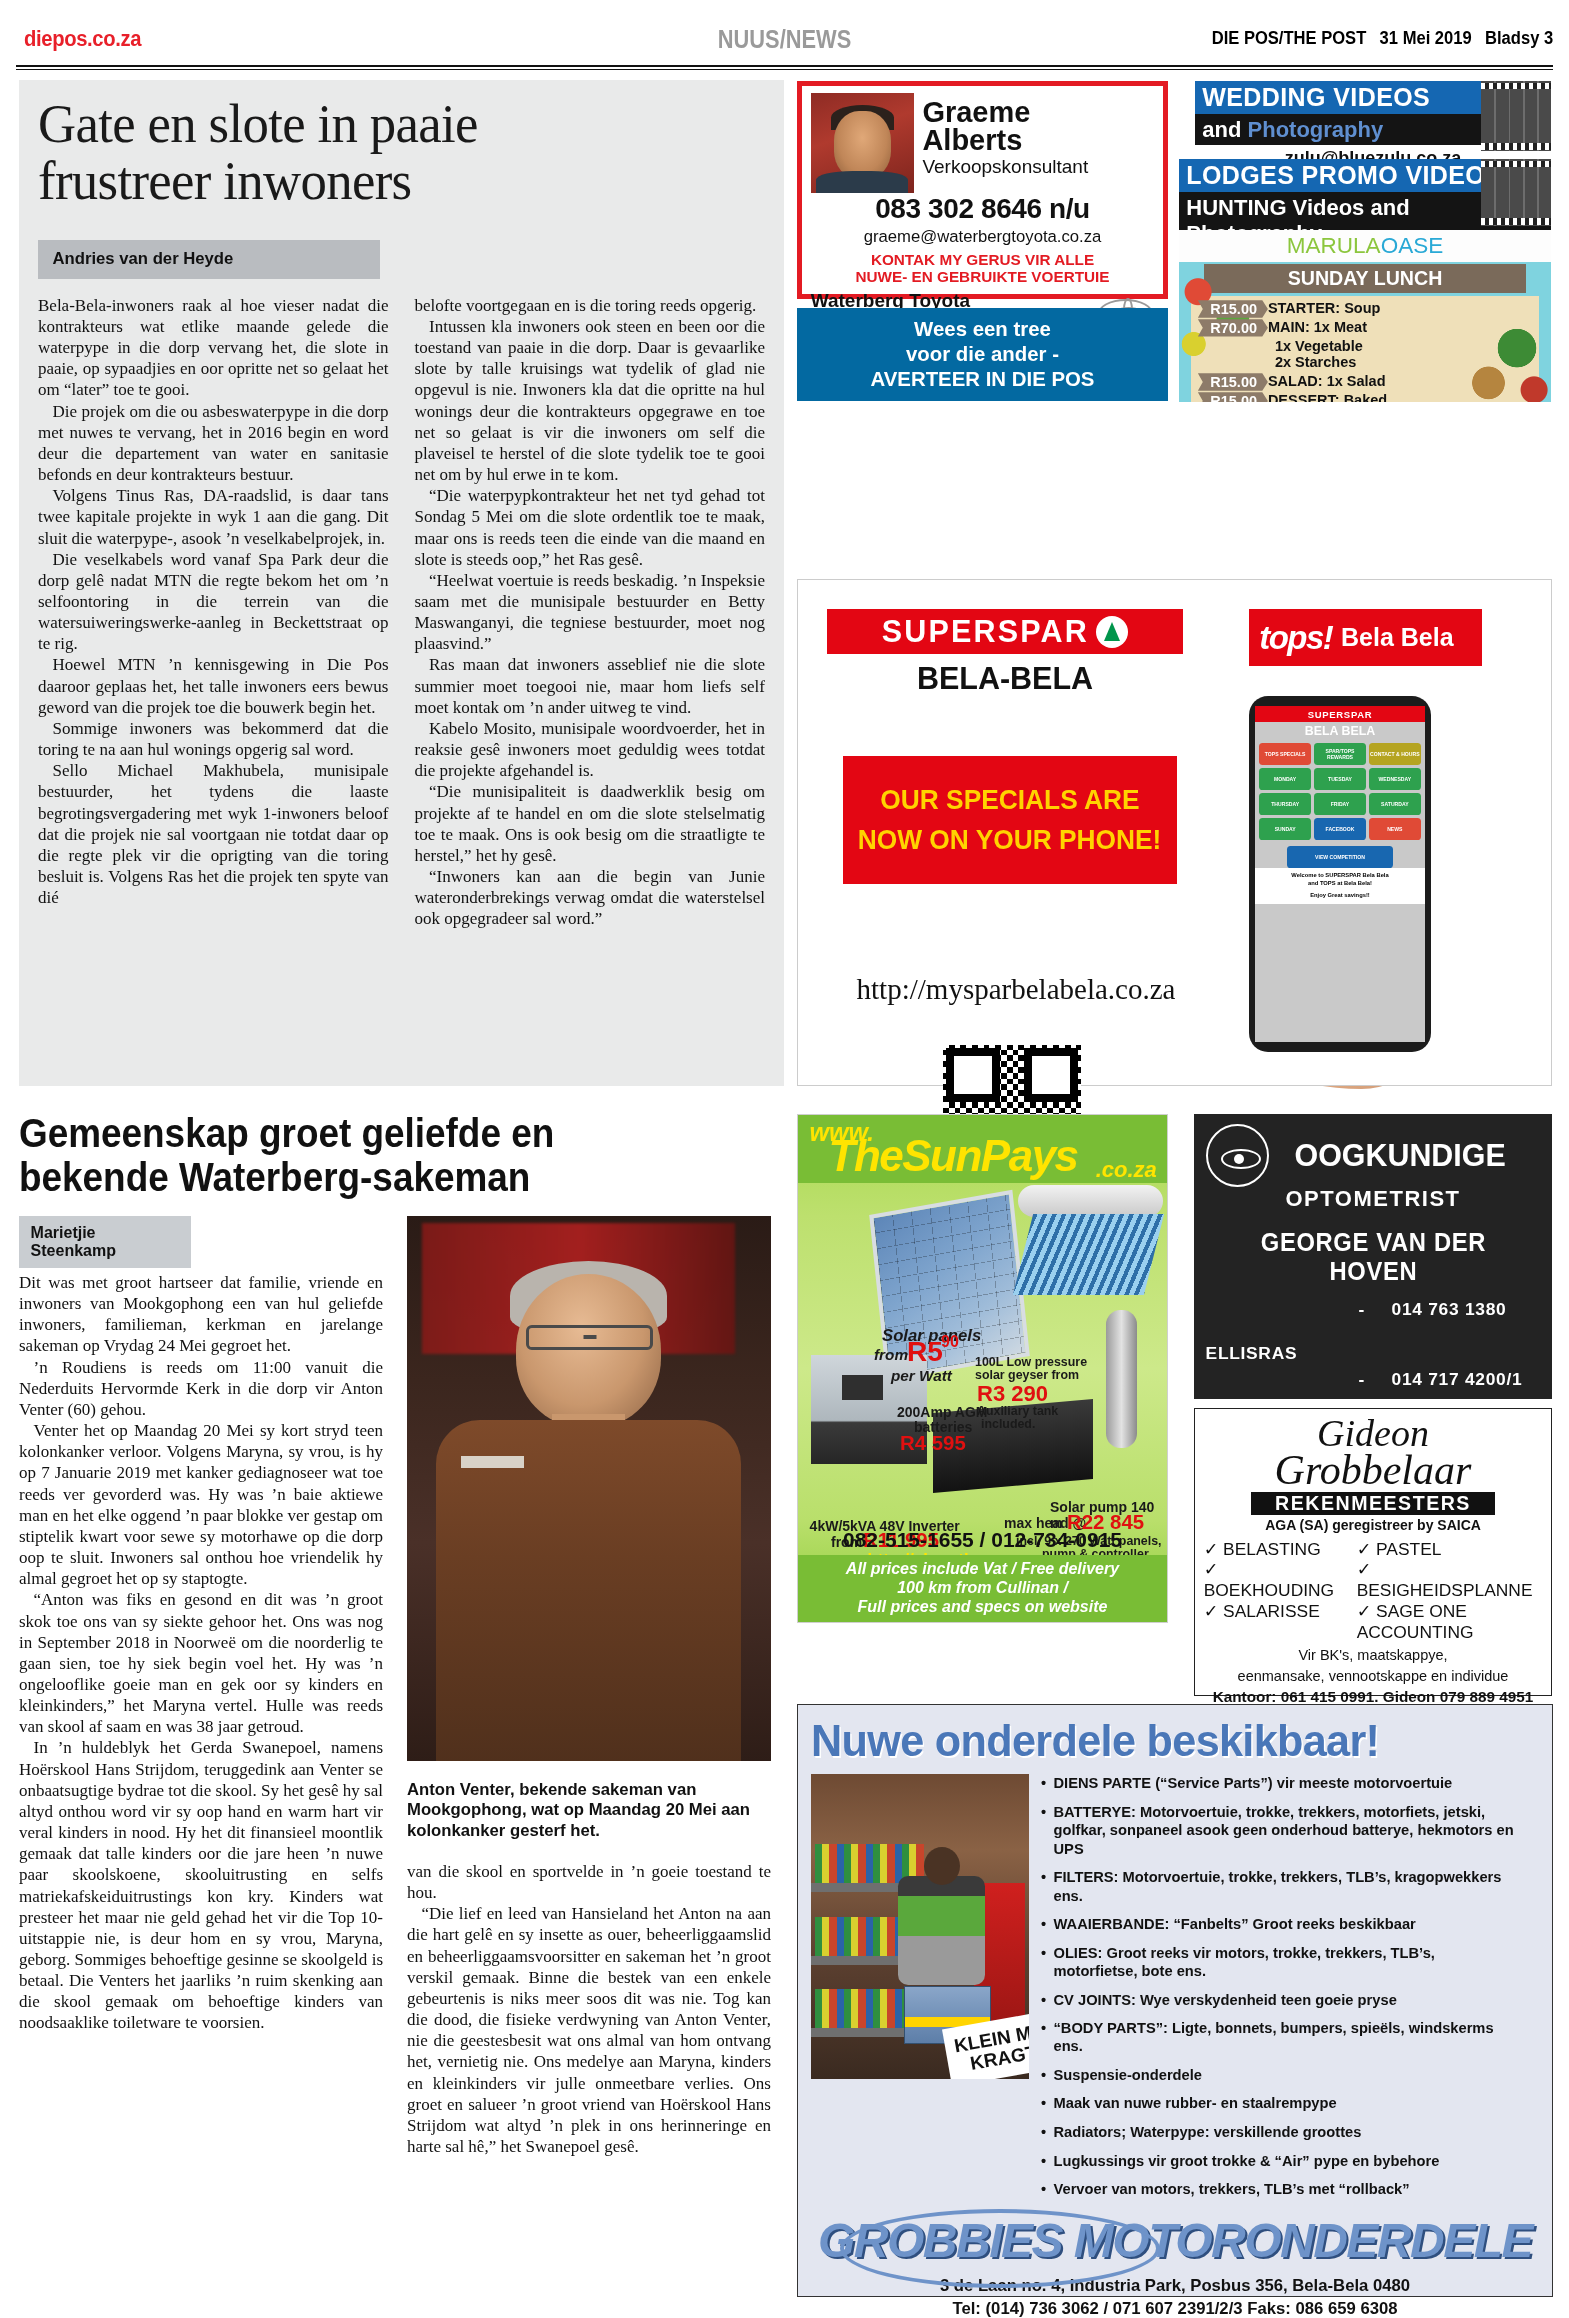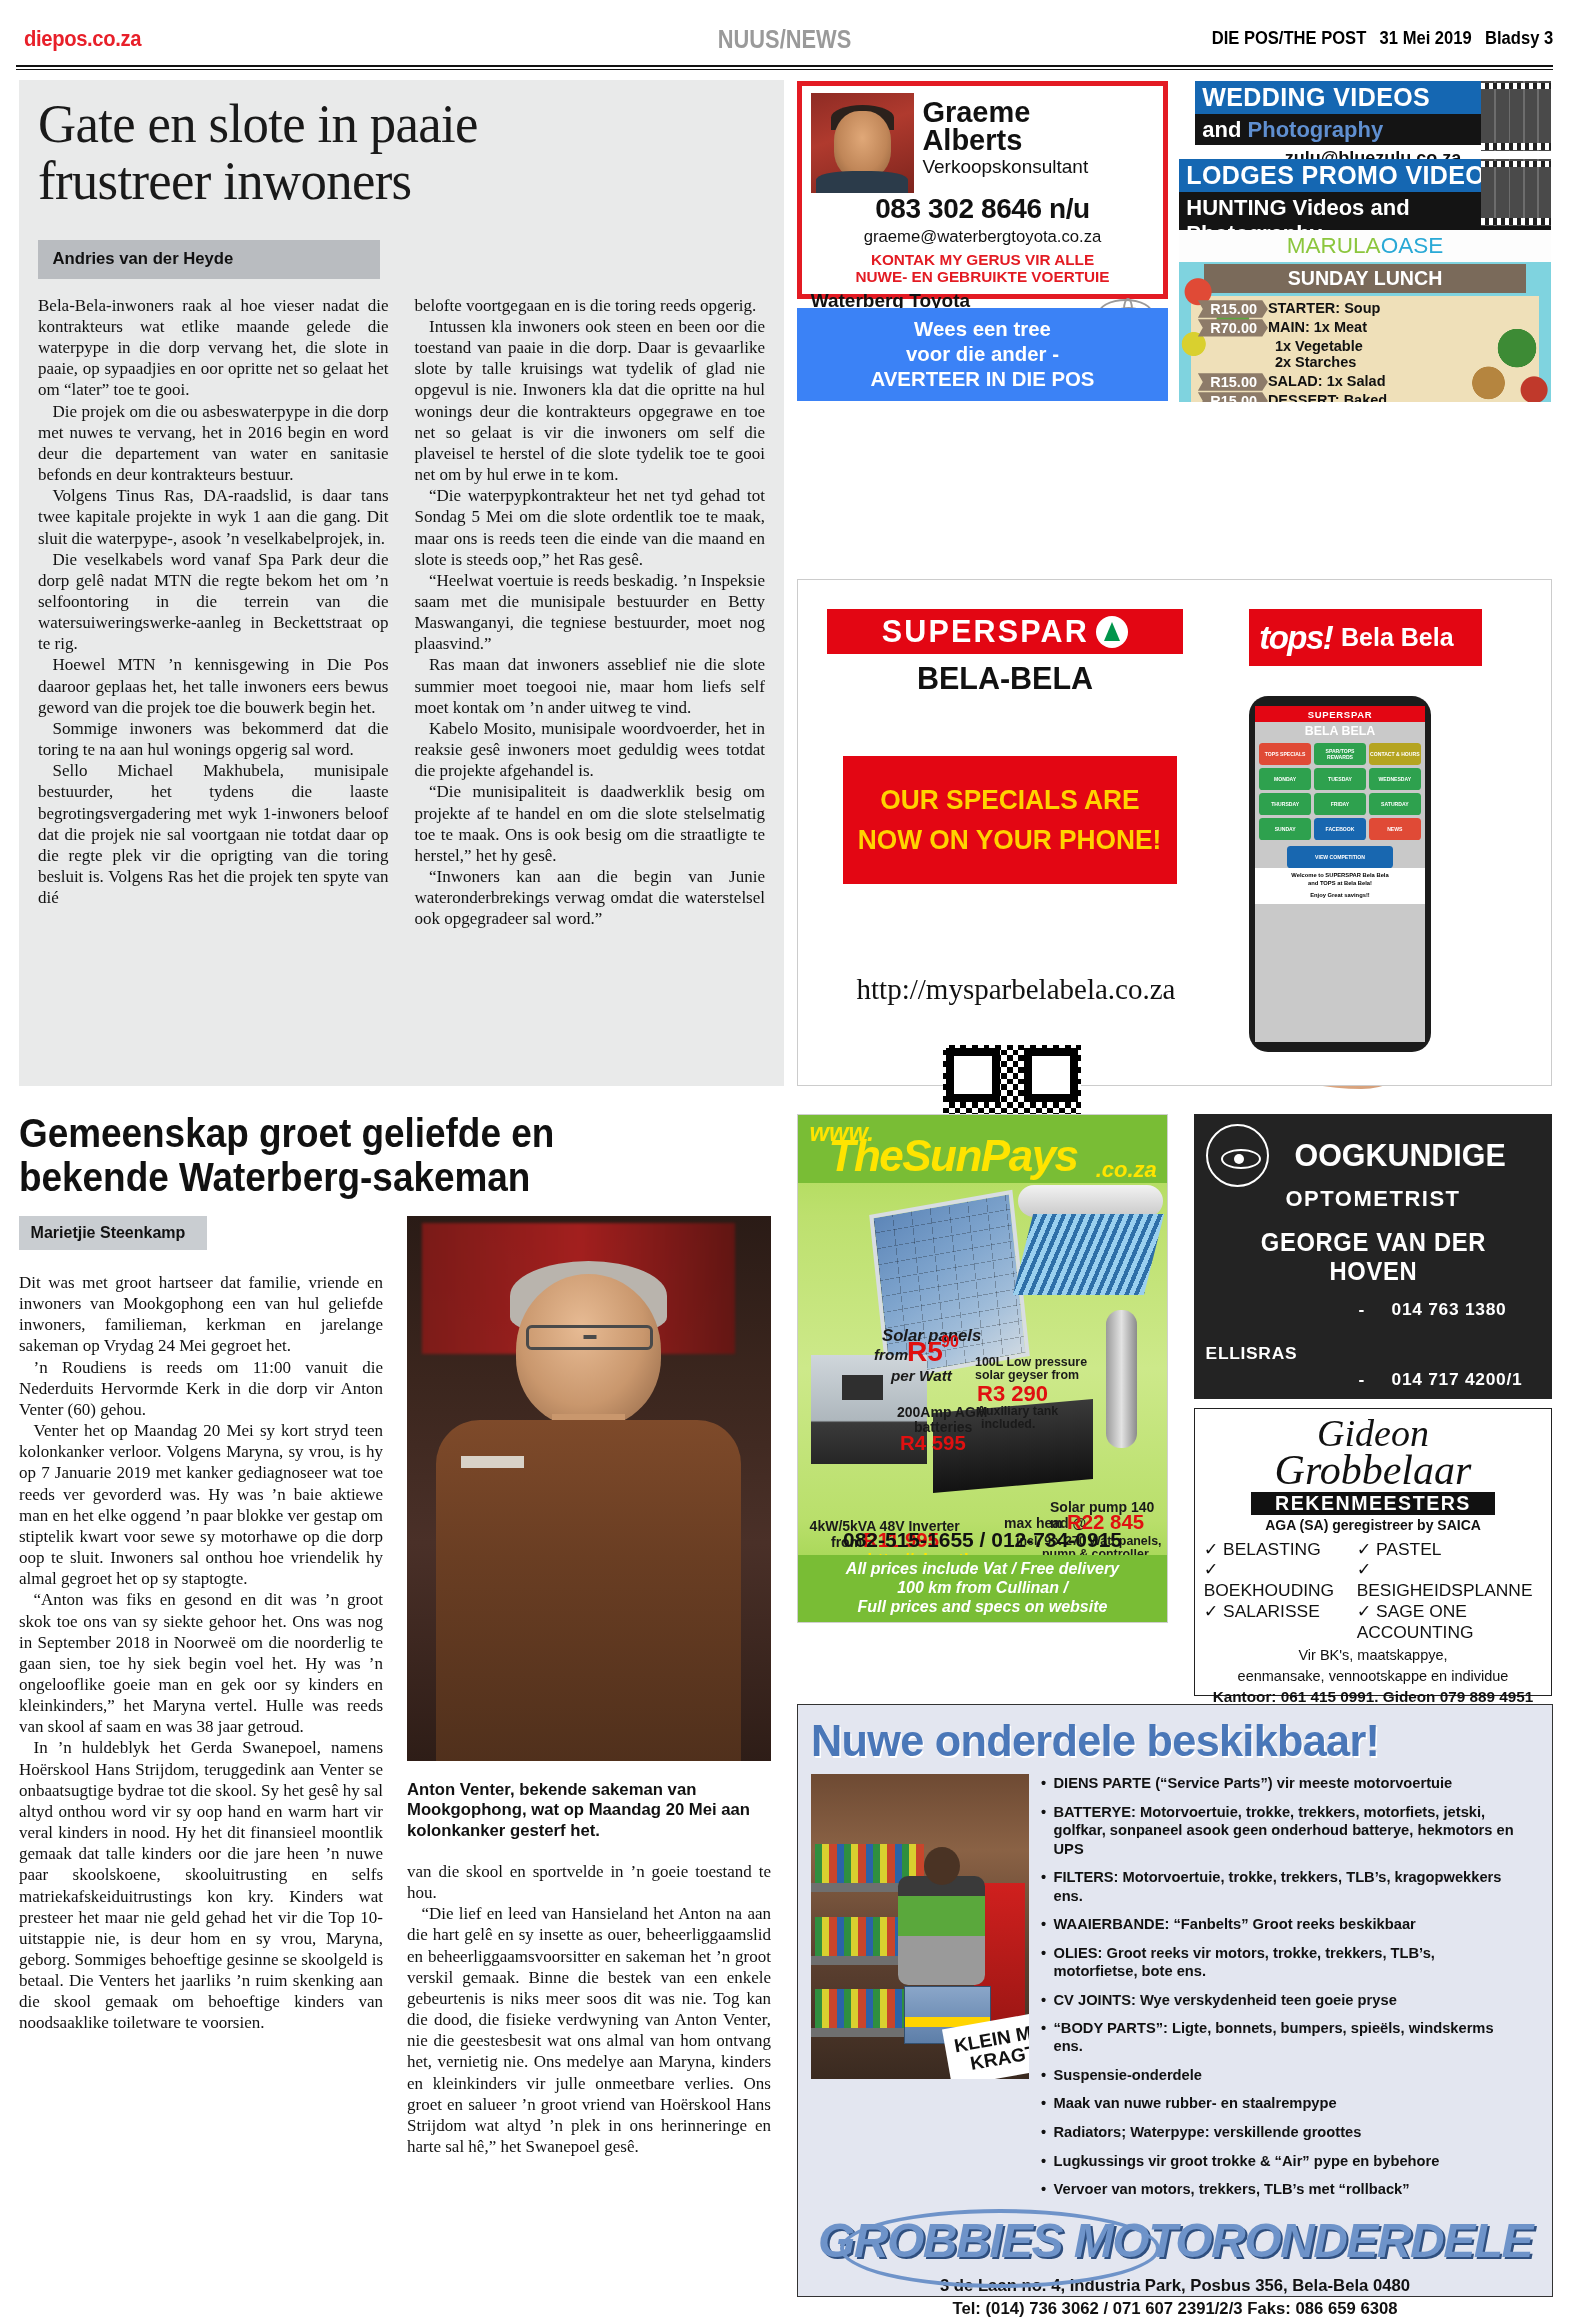--- a/index.html
+++ b/index.html
@@ -97,21 +97,21 @@
   .toy-logo-wrap { text-align:right; }
   .toy-oval { width:57px; height:32px; border:2.9px solid #9a9a9a; border-radius:50%;
       position:relative; margin-left:auto;}
   .toy-oval::before{content:"";position:absolute;left:10.2px;top:6.5px;width:33px;height:16px;border:2.9px solid #9a9a9a;border-radius:50%;}
   .toy-oval::after{content:"";position:absolute;left:24px;top:-2.9px;width:5.8px;height:19px;border:2.9px solid #9a9a9a;border-radius:50%;}
   .toy-tag { font-family:"Liberation Sans",sans-serif; font-size:10.2px; color:#9a9a9a; letter-spacing:0.7px; margin-top:1.5px;}
   .toy-tag b { color:#e31b23; font-size:13px; }
 
   .tree-ad {
     position: absolute; left: 797px; top: 308px; width: 371px; height: 93px;
-    background:#3b82f6; color:#fff; display:flex; flex-direction:column;
+    background:#0369a1; color:#fff; display:flex; flex-direction:column;
     align-items:center; justify-content:center;
     font-family:"Liberation Sans",sans-serif; font-weight:900; font-size:20.4px; line-height:1.22;
   }
 
   .wed-ad { position:absolute; left:1179px; top:81px; width:372px; height:70px;padding-left:16px; }
   .wed-blue { background:#1567b2; color:#fff; font-family:"Liberation Sans",sans-serif;
     font-weight:900; font-size:25px; padding:2.2px 7.3px; letter-spacing:0.4px;}
   .wed-black { background:#141414; color:#fff; font-family:"Liberation Sans",sans-serif;
     font-weight:700; font-size:22px; padding:2.2px 7.3px;}
   .wed-black .ph { color:#5f8fd0; font-weight:900; }
@@ -199,21 +199,21 @@
     background: radial-gradient(ellipse at 40% 30%, #f0c2a0 0%, #dba57f 70%, #c08d66 100%);
     border-radius: 46% 54% 40% 60% / 60% 40% 60% 40%; z-index:-1;}
 
   
   .story2-hl {
     position:absolute; left:19px; top:1112px; width:734px;
     font-family:"Liberation Sans", sans-serif; font-weight:900;
     font-size:41px; line-height:1.07; color:#111; transform:scaleX(0.9); transform-origin:left top;
   }
   .byline-bar2 {
-    position:absolute; left:19px; top:1216px; width:188px; background:#c9cdd1; padding:8px 11.6px;
+    position:absolute; left:19px; top:1216px; width:172px; background:#c9cdd1; padding:8px 11.6px;
     font-family:"Liberation Sans",sans-serif; font-weight:700; font-size:16px; color:#111;
   }
   .story2-photo {
     position:absolute; left:407px; top:1216px; width:364px; height:545px;
     background: linear-gradient(180deg,#2a1b16 0%, #3b261e 30%, #4a3028 60%, #2e1d17 100%);
     overflow:hidden;
   }
   .s2-bg-red { position:absolute; left:14.5px; top:7.3px; width:313px; height:131px;
     background:linear-gradient(90deg,#8e1a18 0%, #c02020 50%, #6e1412 100%); opacity:.8;
     filter: blur(1.5px); }

